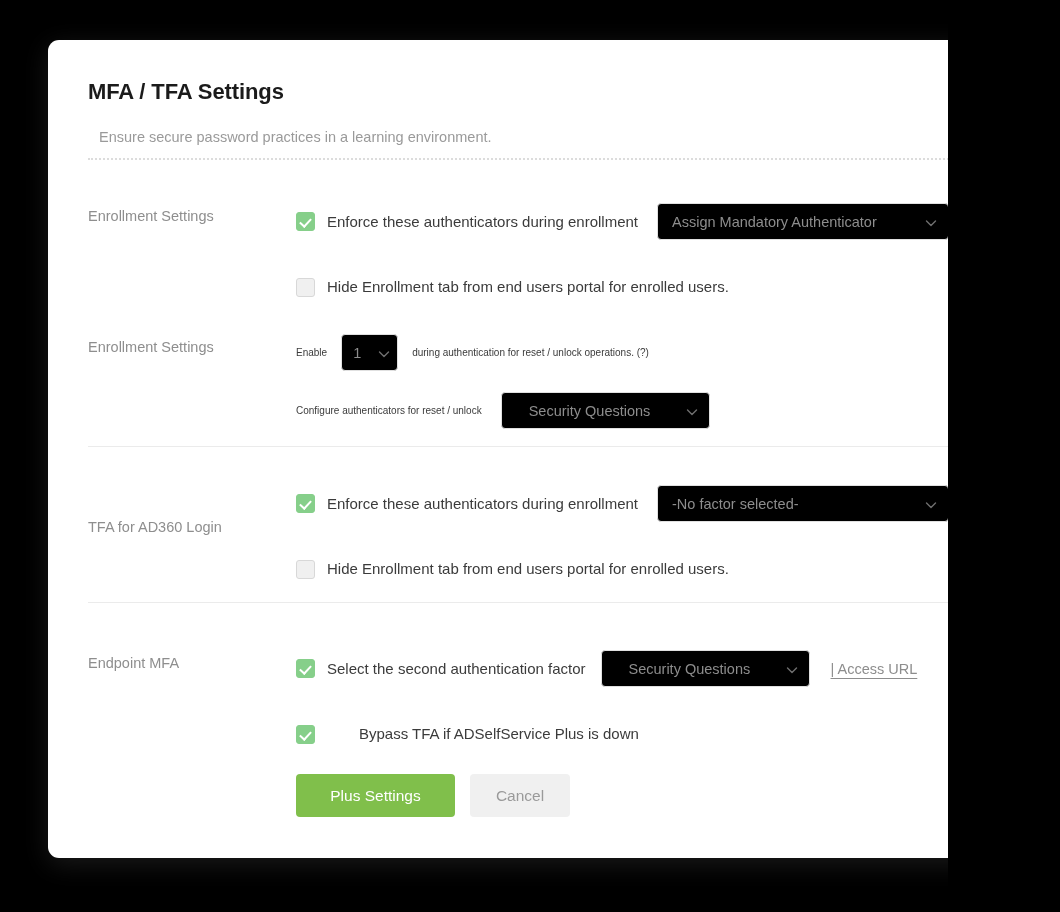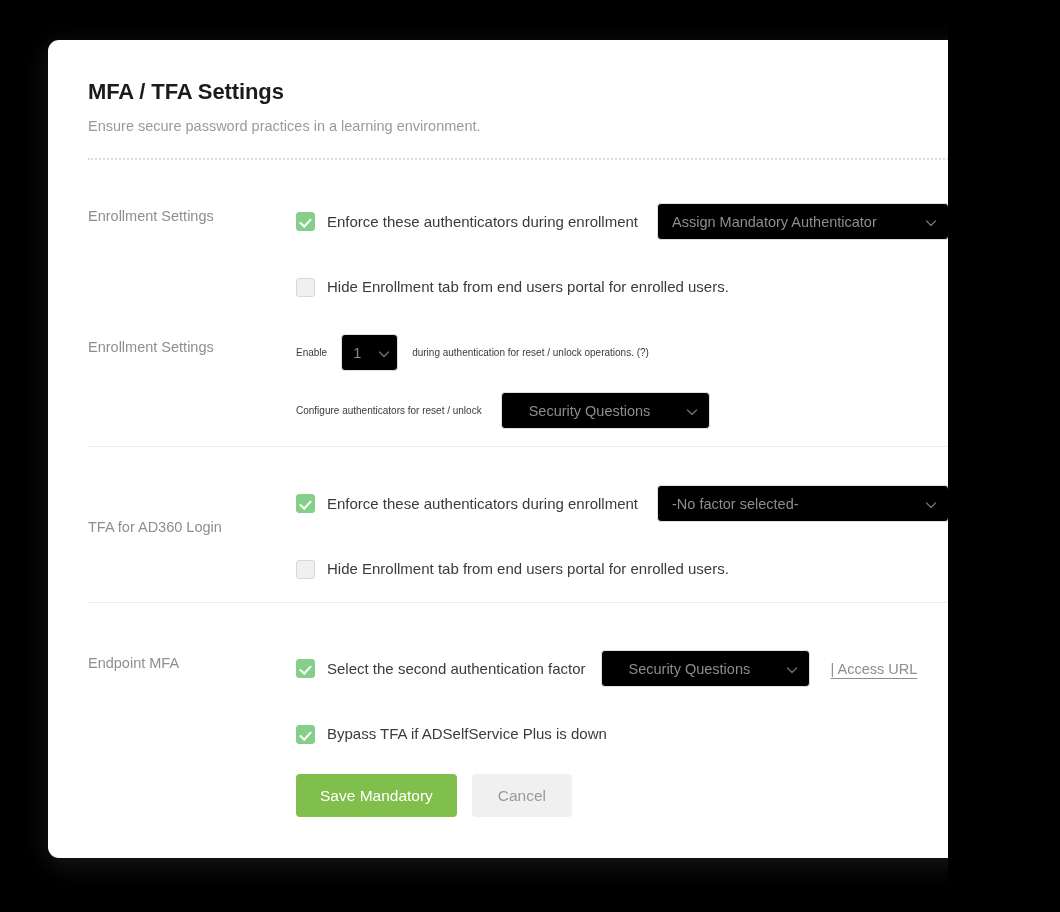--- a/index.html
+++ b/index.html
@@ -46,21 +46,21 @@
     font-size: 22px;
     font-weight: bold;
     color: #1b1b1b;
     letter-spacing: -0.1px;
     margin: 0;
     line-height: 28px;
   }
   .hdr-sub {
     font-size: 14.5px;
     color: #9a9a9a;
-    margin: 0;
+    margin: 11px;
     padding-top: 10px;
     line-height: 20px;
   }
   .dotted-rule {
     position: absolute;
     left: 40px;
     top: 118px;
     width: 884px;
     height: 0;
     border-top: 2px dotted #dcdcdc;
@@ -313,32 +313,32 @@
             <div class="sel sel-mid" style="margin-left:15px;">
               <span>Security Questions</span>
               <span class="chev">
                 <svg viewBox="0 0 12 12" width="12" height="12">
                     <path d="M1.5 4 L6 8.5 L10.5 4" fill="none" stroke="#6f6f6f" stroke-width="1.4" stroke-linecap="round" stroke-linejoin="round"></path>
                   </svg>
               </span>
             </div>
             <span class="link" style="margin-left:21px;">| Access URL</span>
           </div>
-          <div class="line" style="margin-top:37px;">
+          <div class="line" style="margin-top:37px;gap:32px;">
             <span class="cb on"></span>
             <span class="cb-text">Bypass TFA if ADSelfService Plus is down</span>
           </div>
         </div>
       </div>
     </div>
 
     <div class="section" style="top:734px;">
       <div class="row">
         <div class="row-label"></div>
         <div class="row-body line">
-          <button class="btn btn-primary">Save Mandatory</button>
+          <button class="btn btn-primary">Plus Settings</button>
           <button class="btn btn-secondary" style="margin-left:15px;">Cancel</button>
         </div>
       </div>
     </div>
 
   </div>
 </div>
 
 </body></html>

